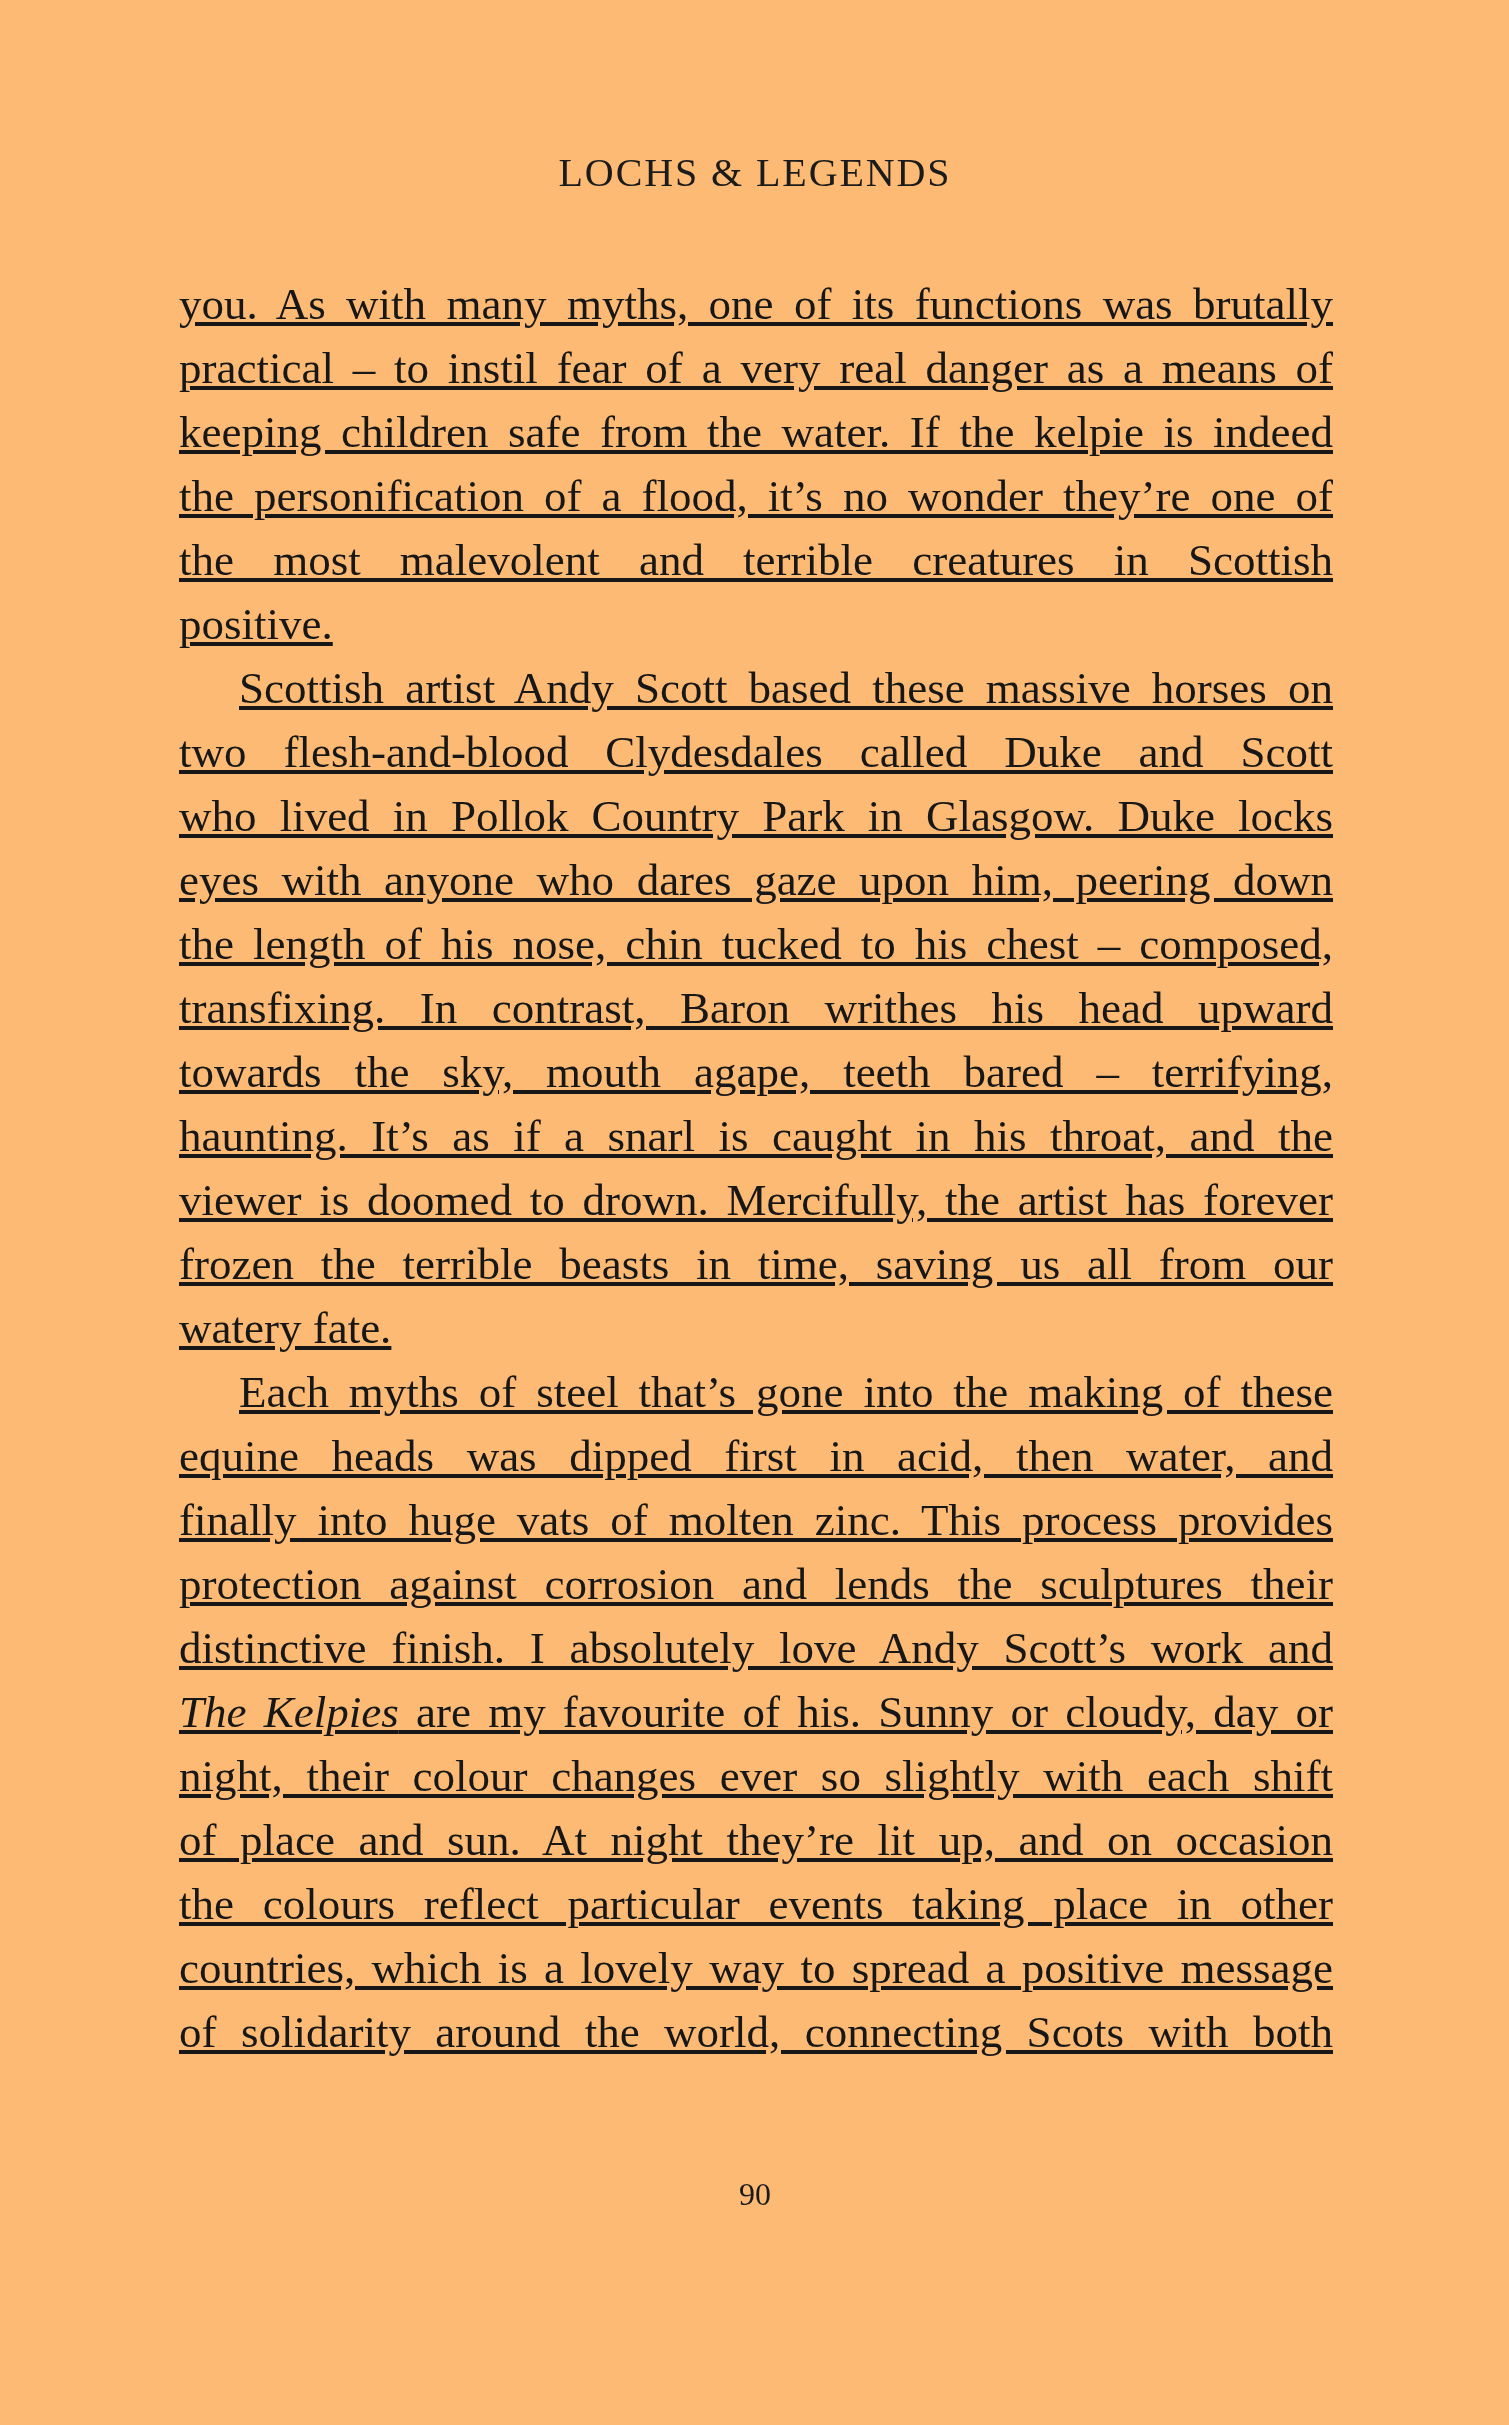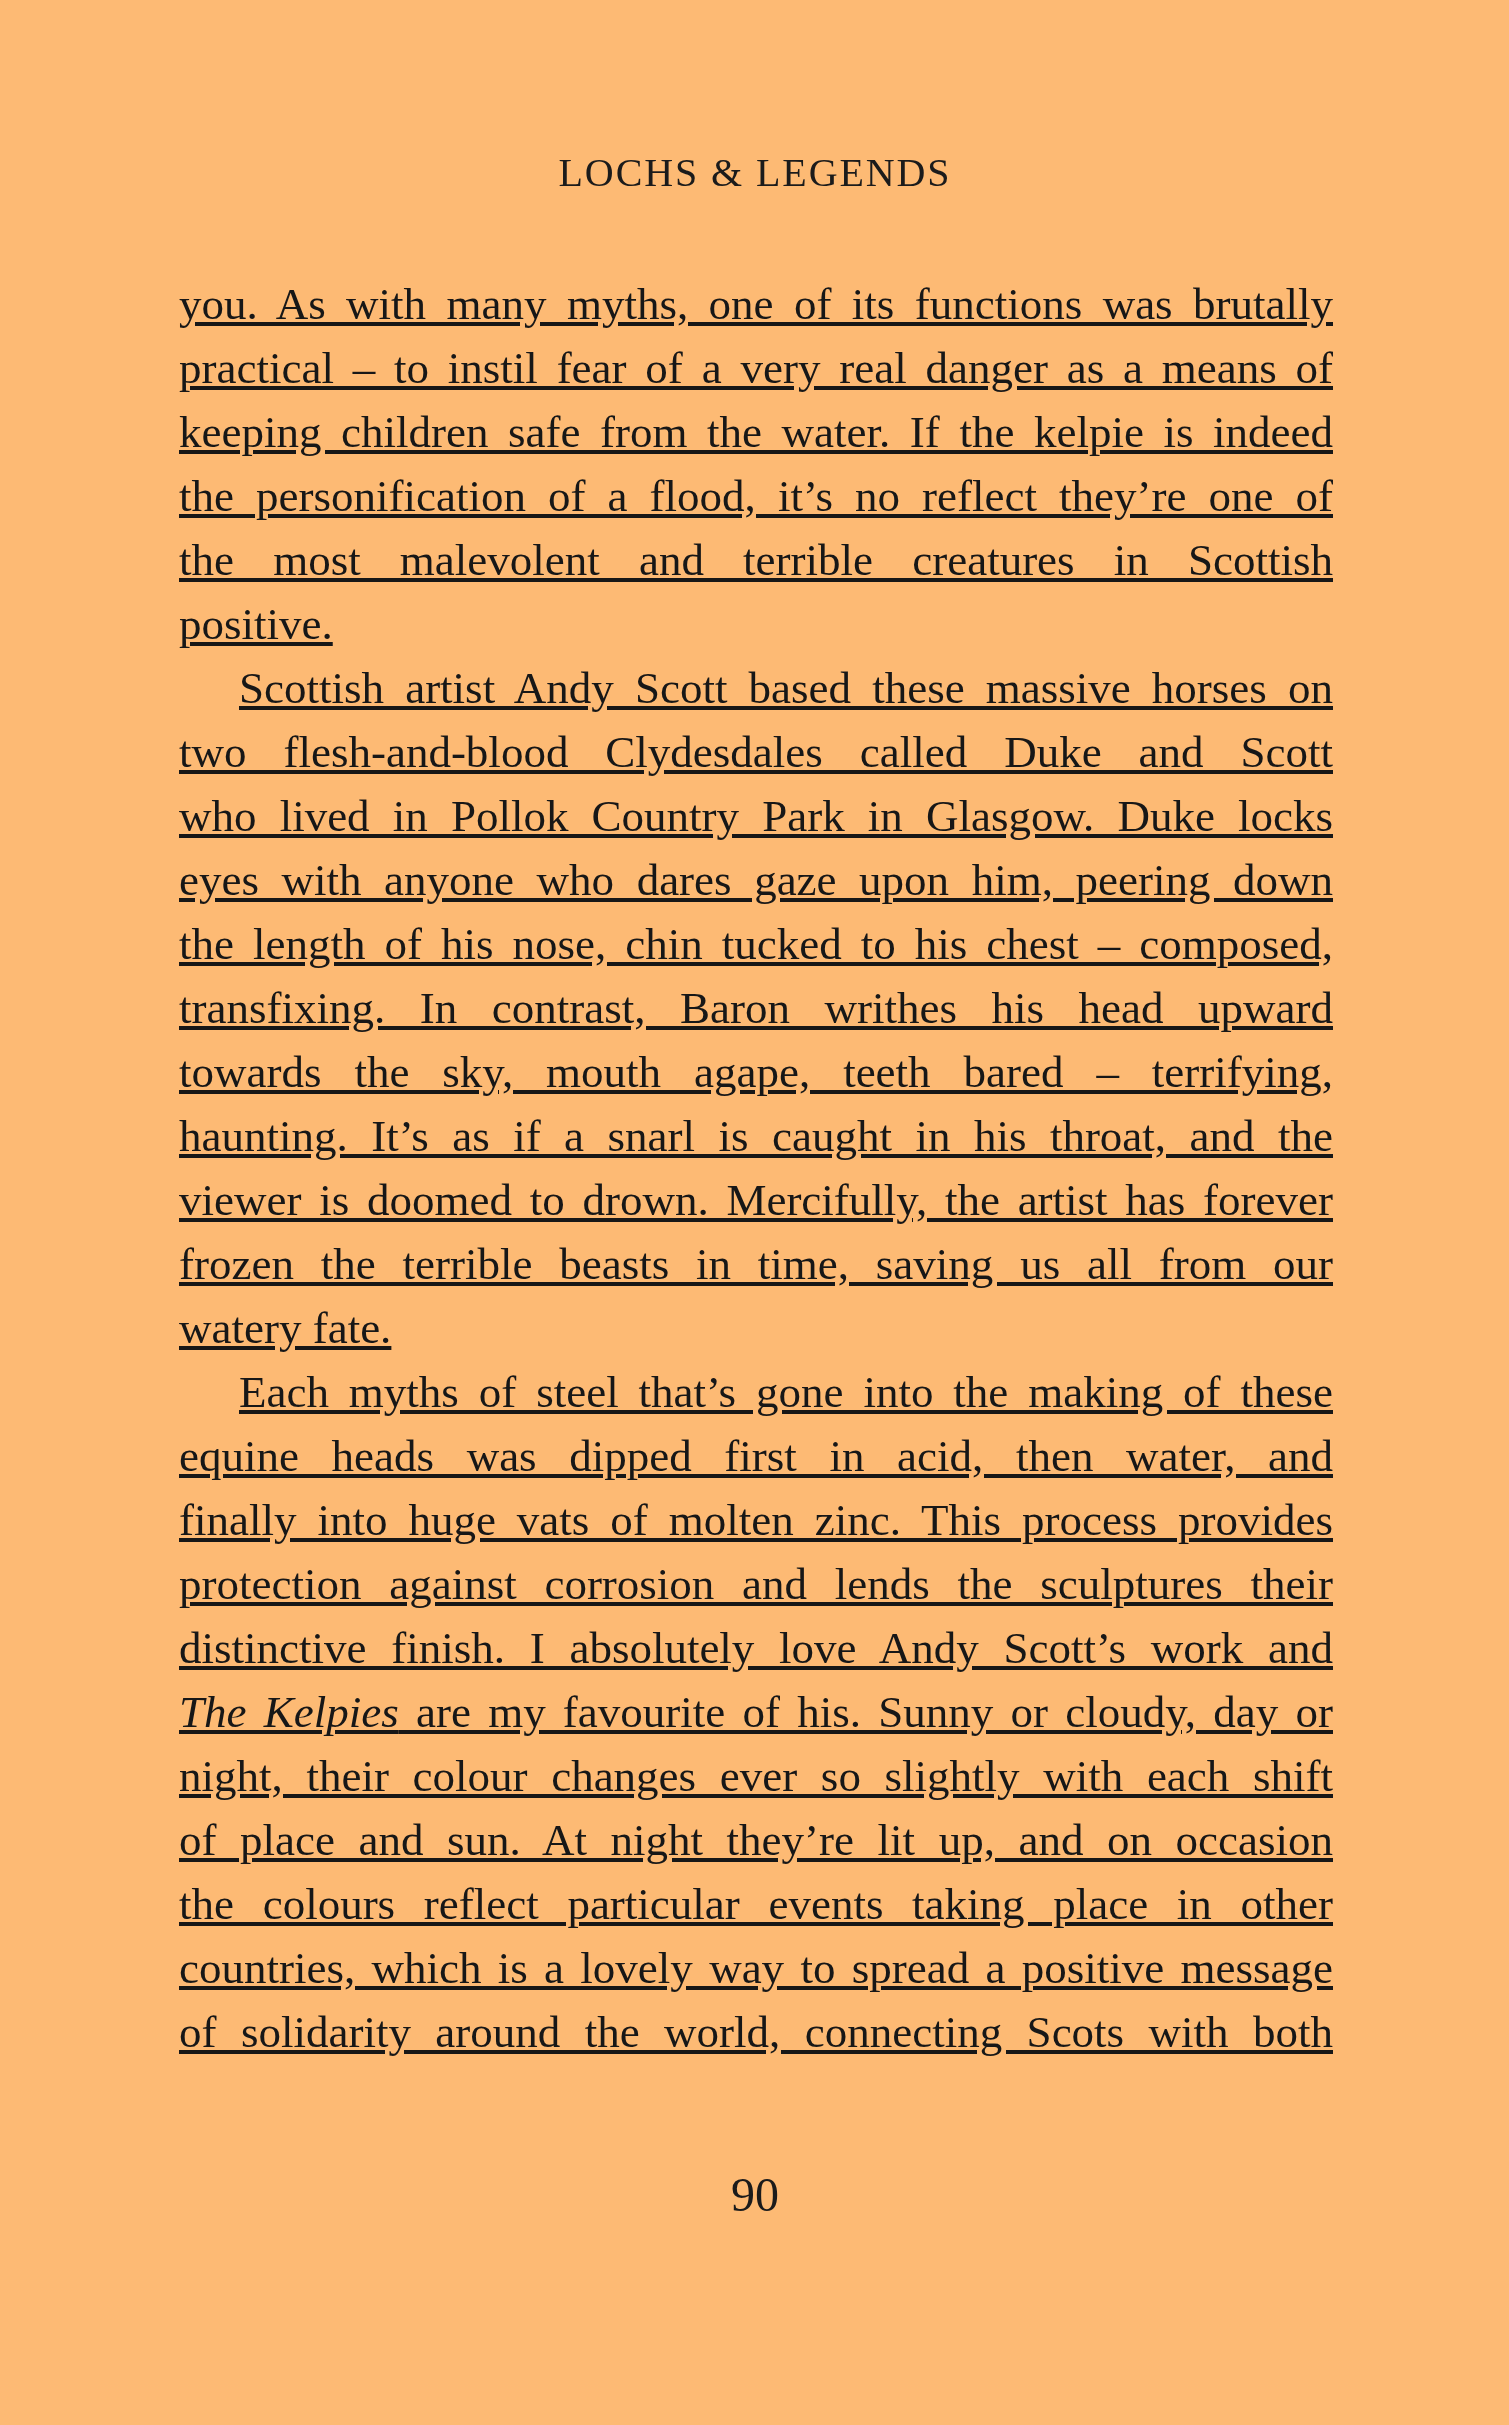--- a/index.html
+++ b/index.html
@@ -55,36 +55,36 @@
   }
   .line .italic {
     font-style: italic;
   }
   .page-number {
     position: absolute;
     top: 2171px;
     left: 0;
     width: 100%;
     text-align: center;
-    font-size: 48px;
+    font-size: 32px;
     line-height: 47px;
     color: #1b1b1b;
   }
 </style>
 </head>
 <body>
 
 <div class="page">
   <div class="running-header">LOCHS &amp; LEGENDS</div>
 
   <div class="body-text">
       <div class="line"><span>you. As with many myths, one of its functions was brutally</span></div>
       <div class="line"><span>practical – to instil fear of a very real danger as a means of</span></div>
       <div class="line"><span>keeping children safe from the water. If the kelpie is indeed</span></div>
-      <div class="line"><span>the personification of a flood, it’s no reflect they’re one of</span></div>
+      <div class="line"><span>the personification of a flood, it’s no wonder they’re one of</span></div>
       <div class="line"><span>the most malevolent and terrible creatures in Scottish</span></div>
       <div class="line para-end"><span>positive.</span></div>
       <div class="line indent"><span>Scottish artist Andy Scott based these massive horses on</span></div>
       <div class="line"><span>two flesh-and-blood Clydesdales called Duke and Scott</span></div>
       <div class="line"><span>who lived in Pollok Country Park in Glasgow. Duke locks</span></div>
       <div class="line"><span>eyes with anyone who dares gaze upon him, peering down</span></div>
       <div class="line"><span>the length of his nose, chin tucked to his chest – composed,</span></div>
       <div class="line"><span>transfixing. In contrast, Baron writhes his head upward</span></div>
       <div class="line"><span>towards the sky, mouth agape, teeth bared – terrifying,</span></div>
       <div class="line"><span>haunting. It’s as if a snarl is caught in his throat, and the</span></div>

